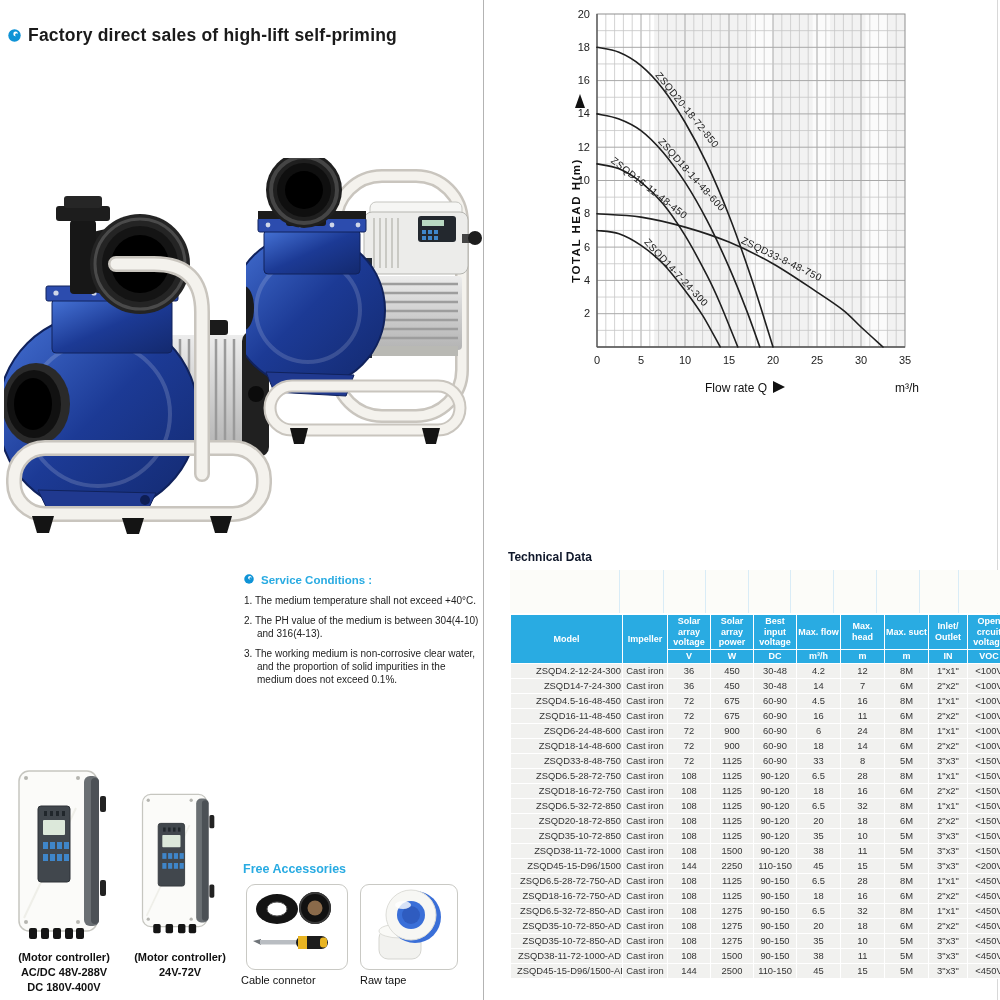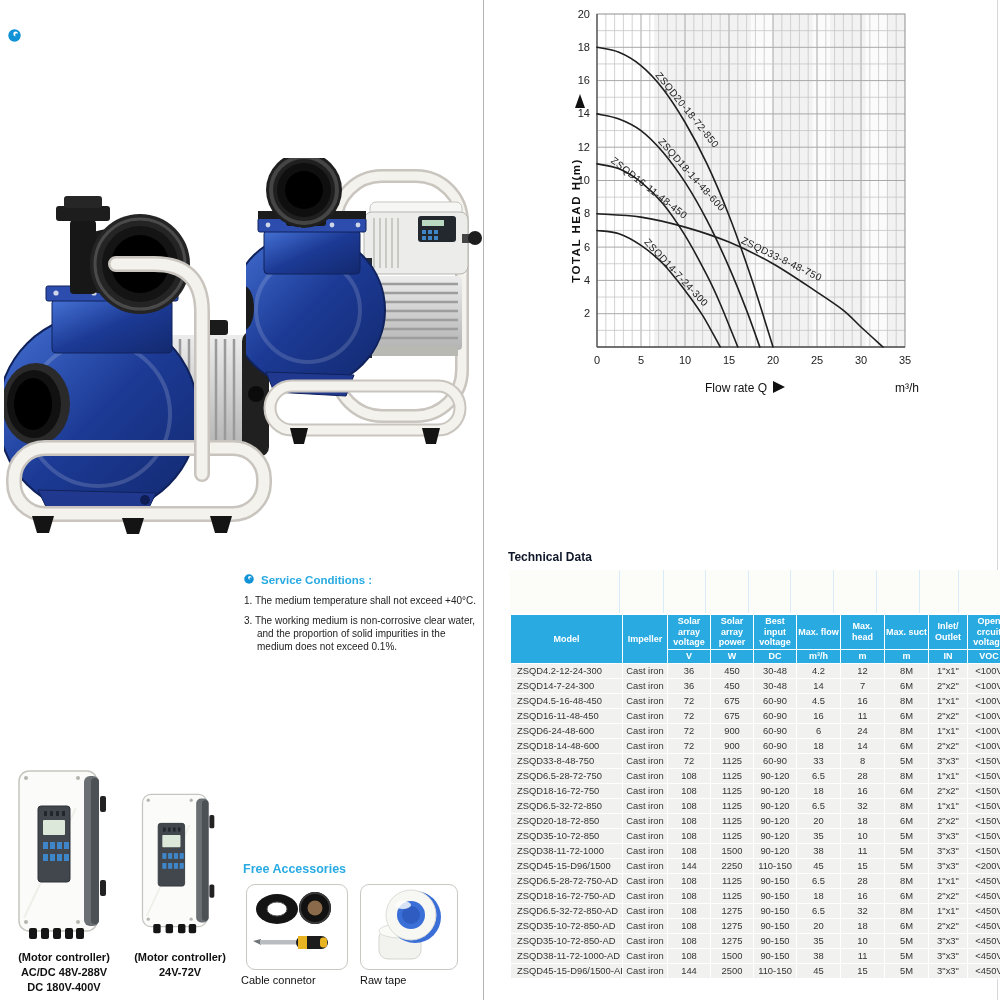--- a/index.html
+++ b/index.html
@@ -44,34 +44,35 @@
   #tech-heading{left:508px;top:550px;color:#0f172a;font-weight:bold;font-size:12px}
   #tech-strip{left:510px;top:570px;width:490px;height:43px;display:flex;background:#fcfcf9}
   #tech-strip .stripcell{border-right:1px solid #d9ecf7;height:100%}
   #tech-strip .stripcell:last-child{border-right:none}
   #tech-table-wrap{left:510px;top:614px;width:490px}
   table{border-collapse:separate;border-spacing:1px;width:490px;table-layout:fixed;background:#fff}
   th{background:#29abe2;color:#fff;font-size:9px;font-weight:bold;line-height:10.5px;padding:1px 0;vertical-align:middle}
   thead tr.units th{height:13px;padding:0}
   td{background:#f1f1ef;color:#333;font-size:9.4px;height:14px;line-height:14px;text-align:center;
      padding:0 1px;white-space:nowrap;overflow:hidden}
-  td.model{text-align:left;padding-left:6px}
+  td.model{text-align:right;padding-left:6px}
 </style>
 </head>
 <body>
 
 <div class="abs" id="title-block">
   <div class="row">
     <span class="bullet">
       <svg width="13" height="13" viewBox="0 0 13 13">
           <circle cx="6.5" cy="6.5" r="6.2" fill="#0f93d6"></circle>
           <circle cx="7.6" cy="4.9" r="2.3" fill="#fff"></circle>
           <circle cx="8.6" cy="5.8" r="1.5" fill="#0f93d6"></circle>
         </svg>
     </span>
+    <span class="tline">Factory direct sales of high-lift self-priming</span>
   </div>
 </div>
 
 <div class="abs" id="v-divider"></div>
 <div class="abs" id="right-edge"></div>
 
 <svg class="abs" style="left:4px;top:182px" width="272" height="352" viewBox="0 0 272 352">
   <defs>
     <linearGradient id="gb" x1="0" y1="0" x2="1" y2="1">
       <stop offset="0" stop-color="#4673d6"></stop>
@@ -331,20 +332,21 @@
       <svg width="10" height="10" viewBox="0 0 13 13">
           <circle cx="6.5" cy="6.5" r="6.2" fill="#0f93d6"></circle>
           <circle cx="7.6" cy="4.9" r="2.3" fill="#fff"></circle>
           <circle cx="8.6" cy="5.8" r="1.5" fill="#0f93d6"></circle>
         </svg>
     </span>
     <span>Service Conditions :</span>
   </div>
   <div id="sc-items">
       <div class="sc-item">1. The medium temperature shall not exceed +40°C.</div>
+      <div class="sc-item">2. The PH value of the medium is between 304(4-10) and 316(4-13).</div>
       <div class="sc-item">3. The working medium is non-corrosive clear water, and the proportion of solid impurities in the medium does not exceed 0.1%.</div>
     </div>
 </div>
 
 <svg class="abs" style="left:16px;top:768px" width="92" height="172" viewBox="0 0 92 172">
   <rect x="3" y="3" width="78" height="160" rx="10" fill="#fbfbf9" stroke="#c6c6c0" stroke-width="1.5"></rect>
   <rect x="68" y="8" width="15" height="150" rx="6" fill="#6a6f73"></rect>
   <rect x="75" y="10" width="8" height="146" rx="4" fill="#4c5156"></rect>
   <path d="M 8 150 L 60 40" stroke="#efefe9" stroke-width="2" fill="none"></path>
   <circle cx="10" cy="10" r="2" fill="#b5b5b0"></circle>

